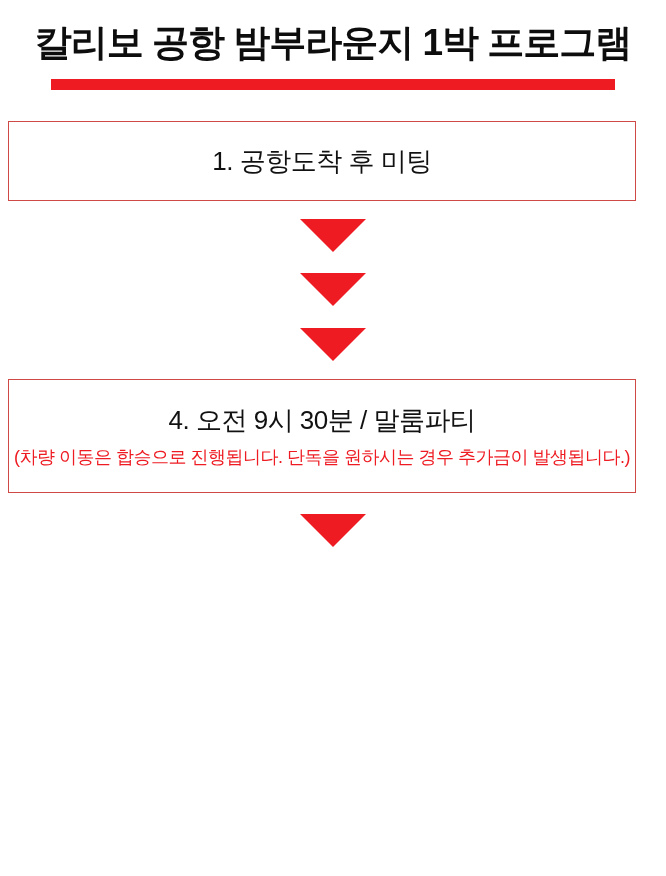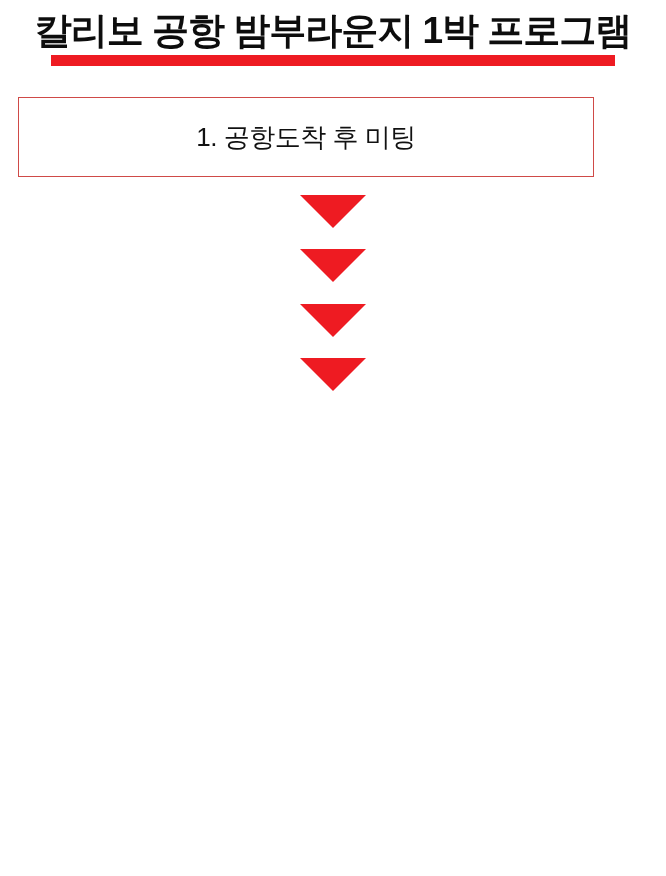--- a/index.html
+++ b/index.html
@@ -9,40 +9,40 @@
     font-family: "Liberation Sans", "DejaVu Sans", sans-serif;
   }
   .canvas {
     position: relative;
     width: 666px;
     height: 876px;
     background: #ffffff;
     overflow: hidden;
   }
   .page-title {
-    margin: 0;
+    margin: 12px;
     padding-top: 6px;
     font-size: 37px;
     line-height: 49px;
     font-weight: 800;
     letter-spacing: -1px;
     color: #0d0d0d;
     text-align: center;
     white-space: nowrap;
   }
   .title-underline {
     width: 564px;
     height: 11px;
     margin: 0 auto;
     background: #ee1b22;
   }
   .step {
     box-sizing: border-box;
-    width: 576px;
-    margin-left: 18px;
+    width: 628px;
+    margin-left: 8px;
     border: 1.5px solid #cf4a47;
     background: #ffffff;
     display: flex;
     flex-direction: column;
     align-items: center;
     justify-content: center;
   }
   .step-label {
     font-size: 26px;
     color: #111111;
@@ -90,17 +90,21 @@
   </div>
 
   <div class="arrow-down arrow-1"></div>
 
 
   <div class="arrow-down arrow-2"></div>
 
 
   <div class="arrow-down arrow-3"></div>
 
+  <div class="step step-4">
+    <div class="step-label">4. 오전 9시 30분 / 말룸파티</div>
+    <div class="step-note">(차량 이동은 합승으로 진행됩니다. 단독을 원하시는 경우 추가금이 발생됩니다.)</div>
+  </div>
 
   <div class="arrow-down arrow-4"></div>
 
 
 </div>
 
 </body></html>

